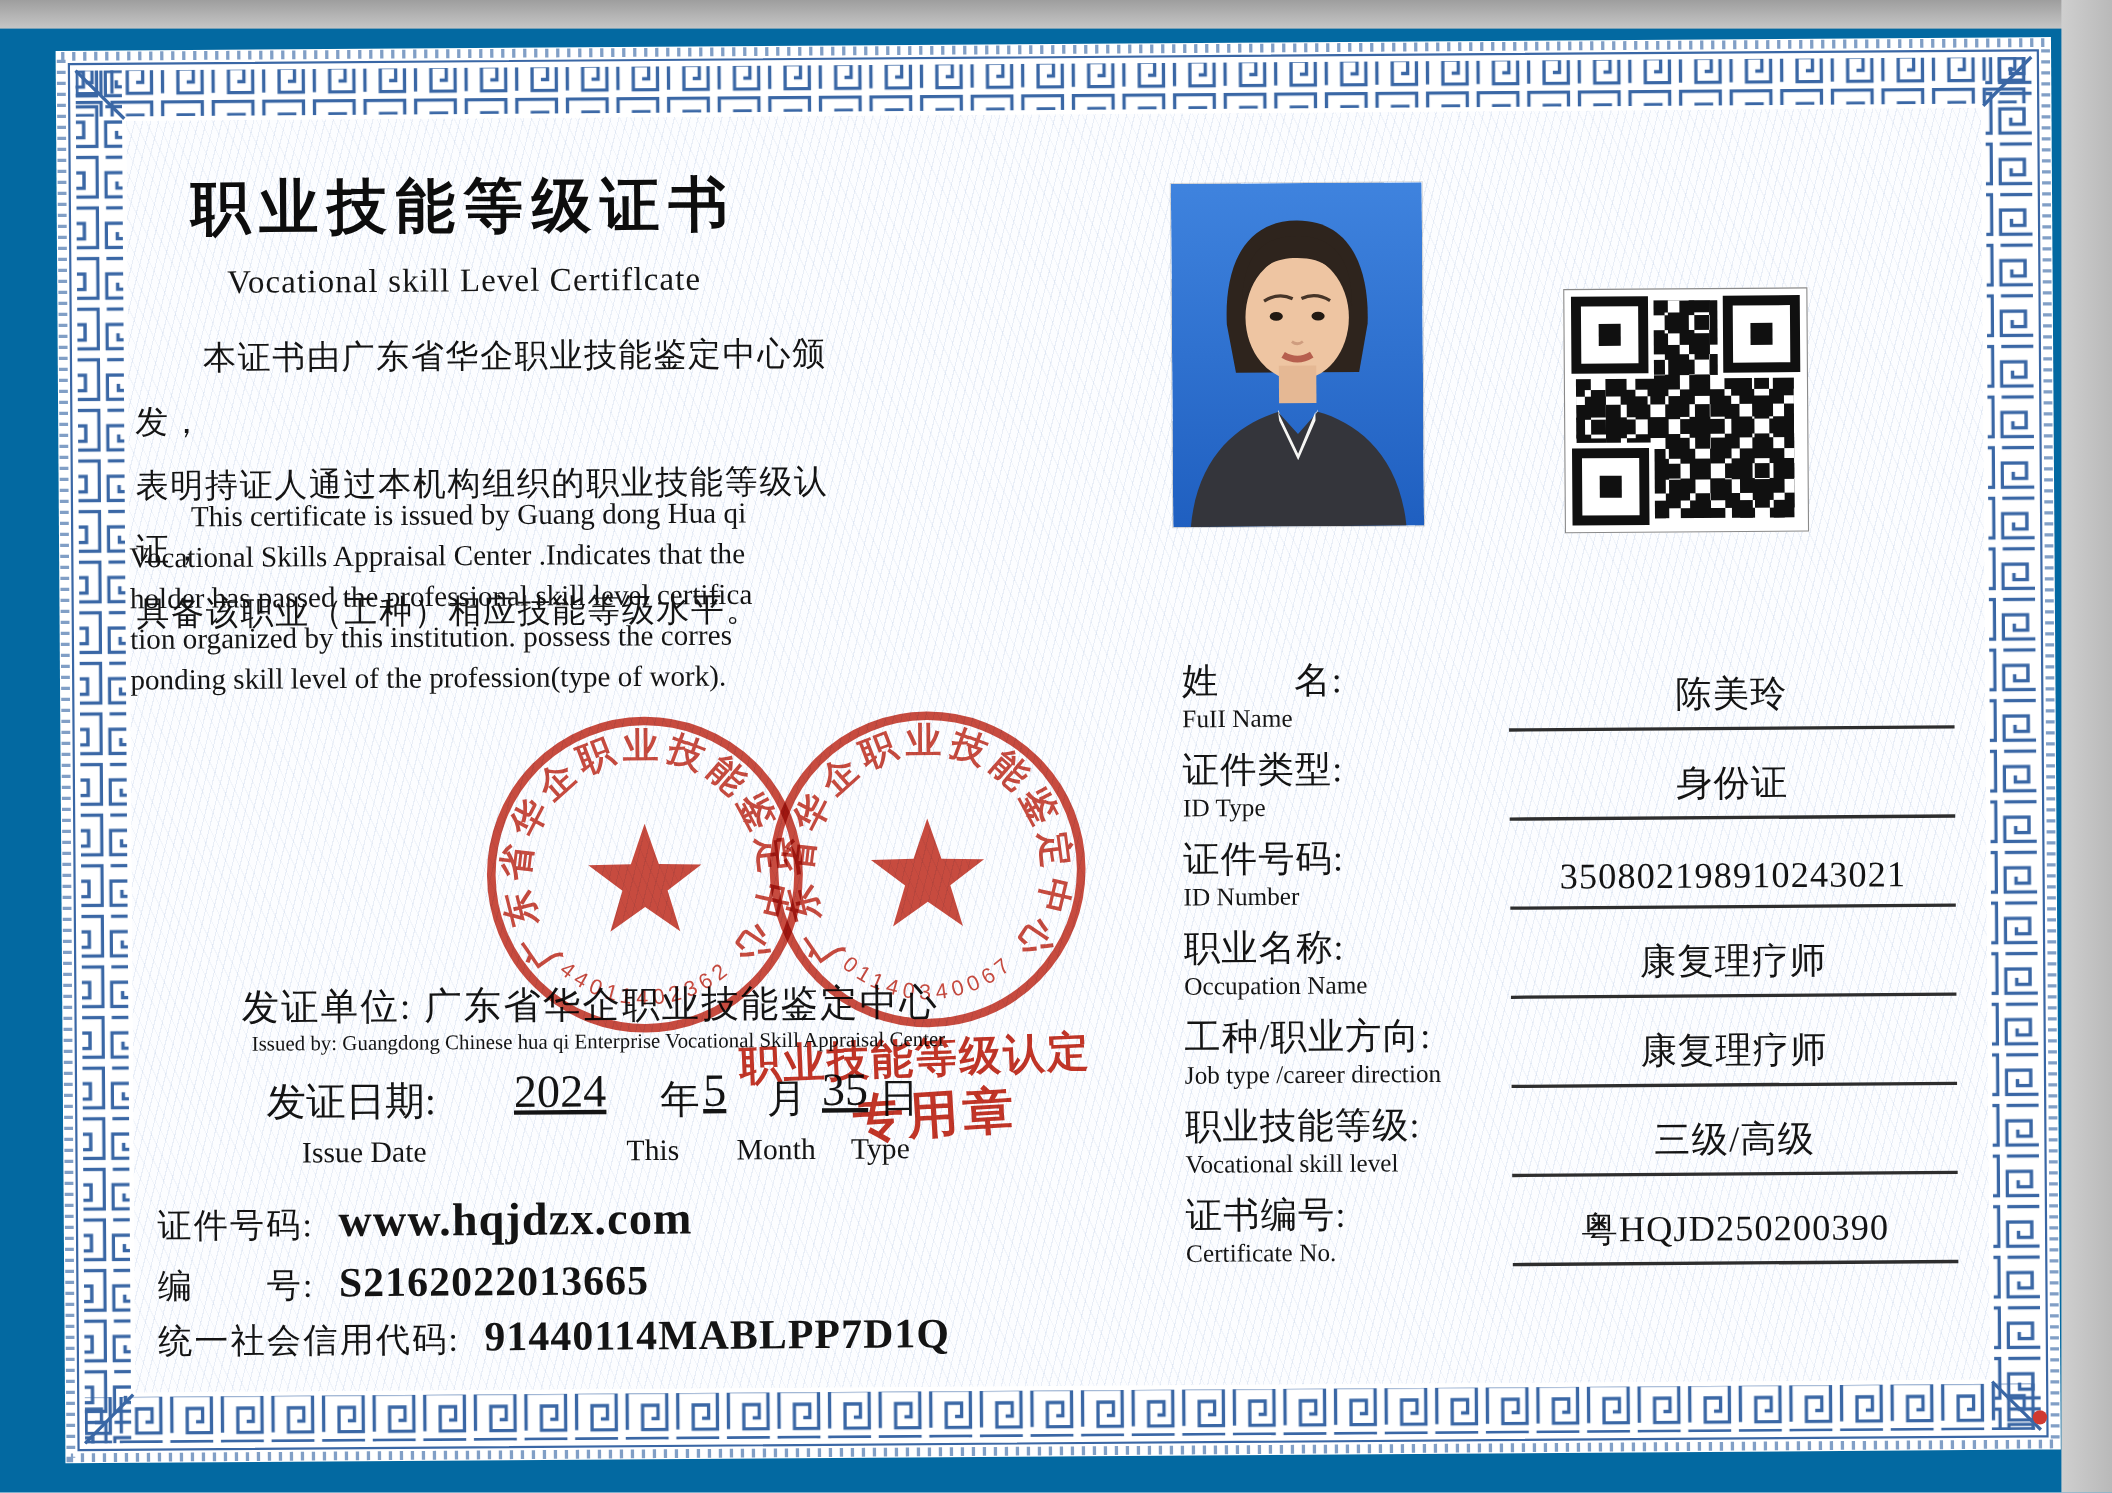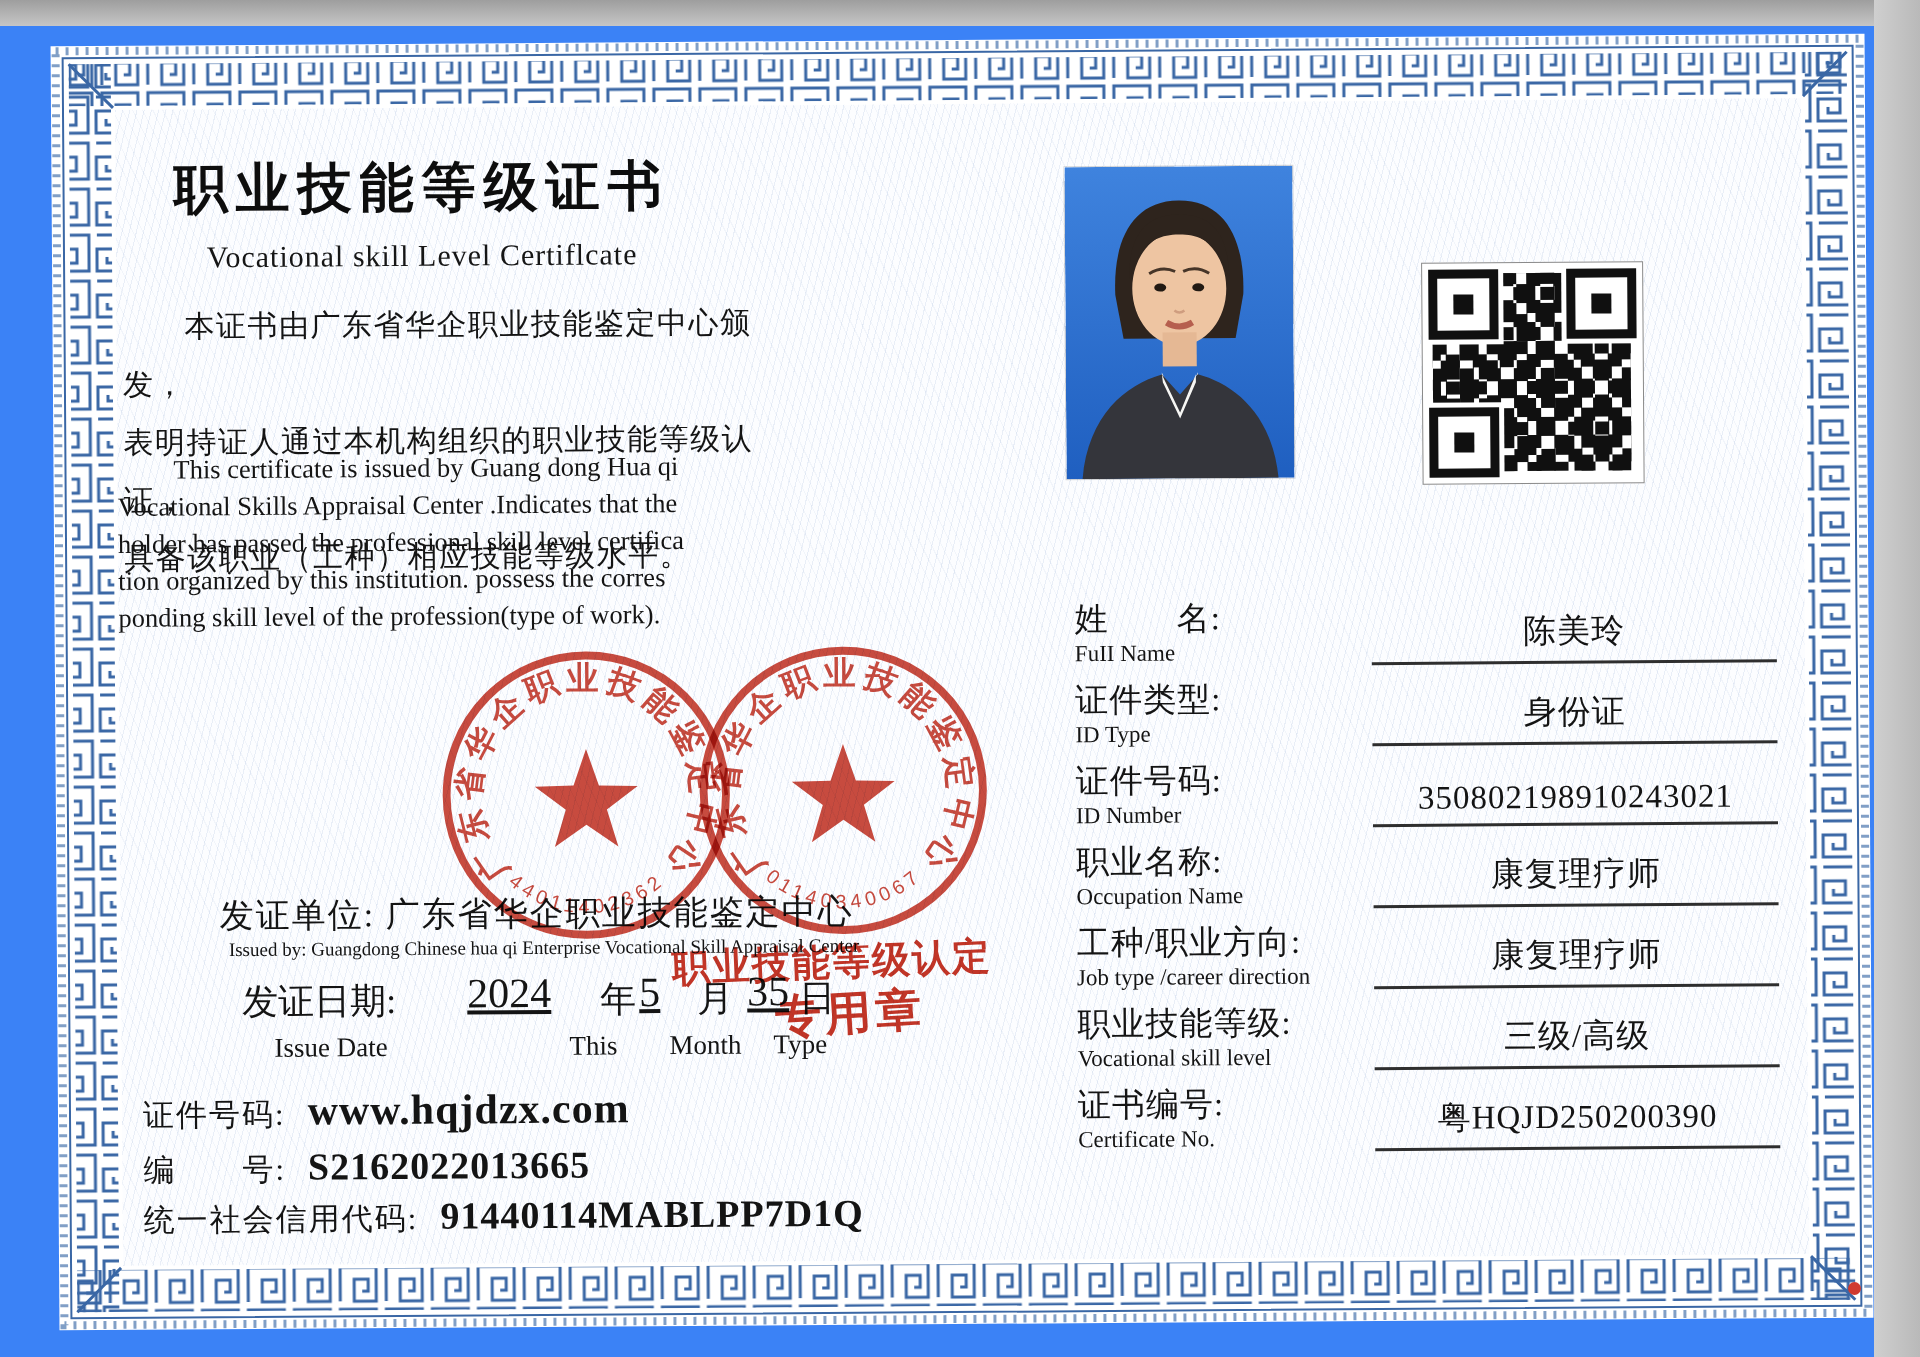--- a/index.html
+++ b/index.html
@@ -1,16 +1,16 @@
 <!DOCTYPE html>
 <html><head>
 <meta charset="utf-8">
 <style>
   html,body{margin:0;padding:0;background:#ffffff;}
-  .page{position:relative;width:1920px;height:1357px;background:#3b82f6;overflow:hidden;
+  .page{position:relative;width:1920px;height:1357px;background:#0369a1;overflow:hidden;
         font-family:"Liberation Serif","DejaVu Serif",serif;color:#141414;}
   .scan-strip-top{position:absolute;left:0;top:0;width:1920px;height:26px;
         background:linear-gradient(#9e9e9e,#c6c6c6);}
   .scan-strip-right{position:absolute;right:0;top:0;width:46px;height:1357px;
         background:linear-gradient(90deg,#cfcfcf,#b9b9b9);}
   .cert{position:absolute;left:55px;top:40px;width:1814px;height:1284px;background:#ffffff;
         transform:rotate(-0.4deg);transform-origin:50% 50%;}
   .border-svg{position:absolute;left:0;top:0;width:100%;height:100%;}
   .guilloche{position:absolute;left:64px;top:64px;right:64px;bottom:64px;background-color:#fcfdff;
         background-image:

